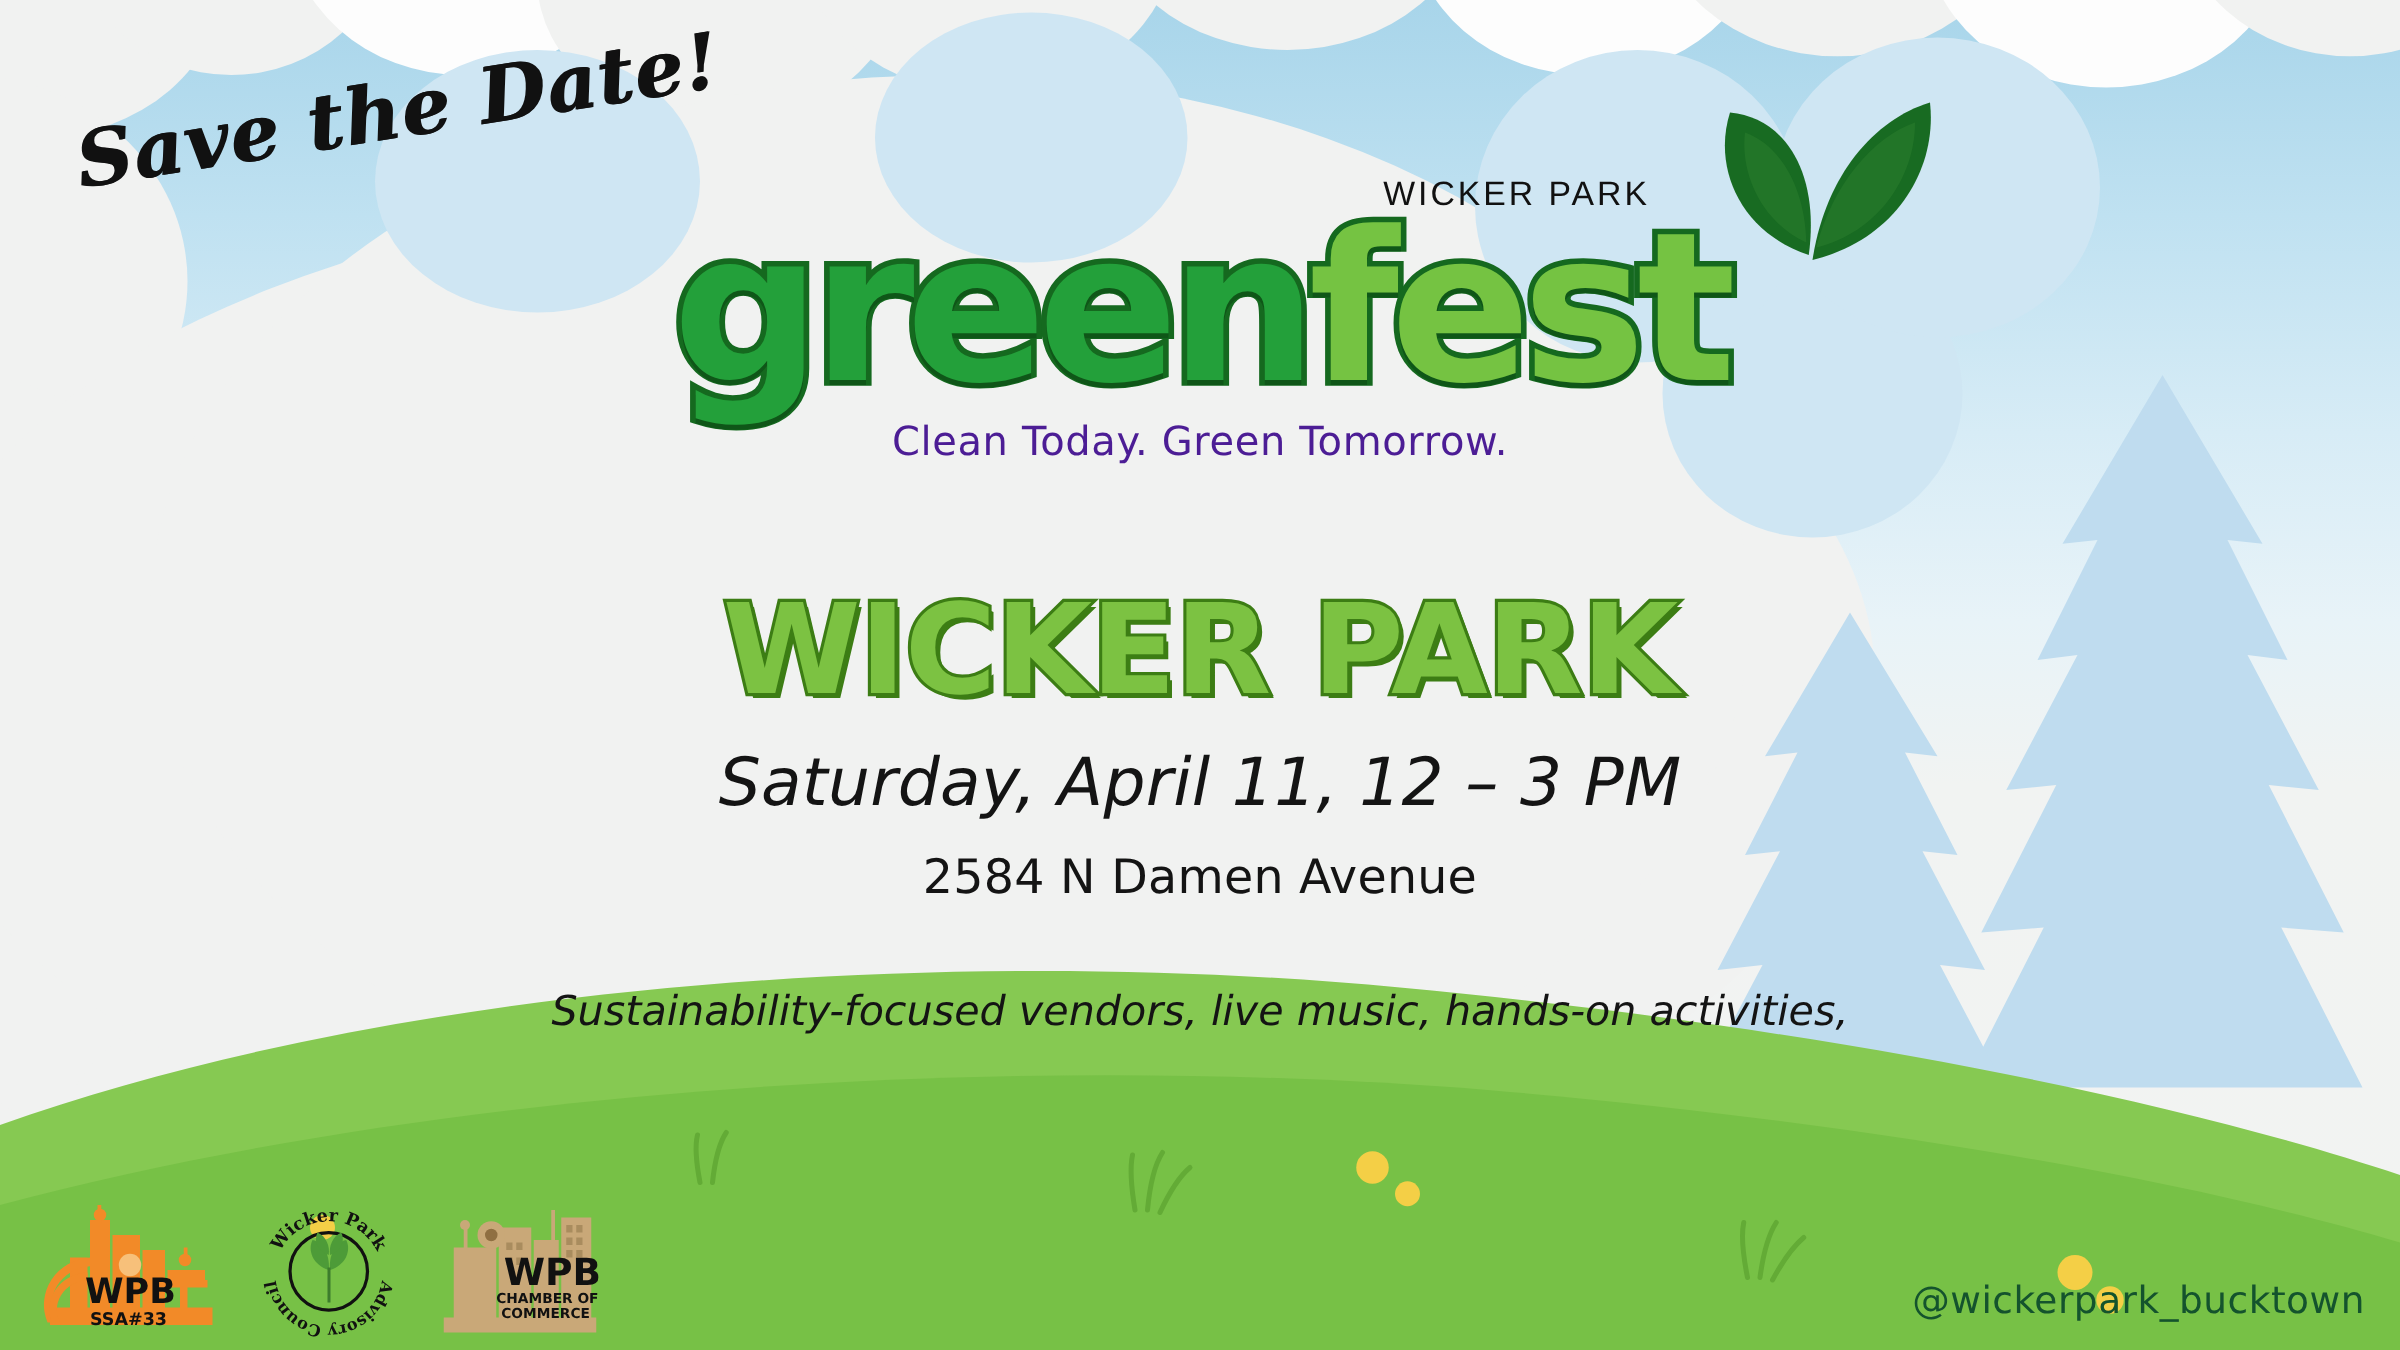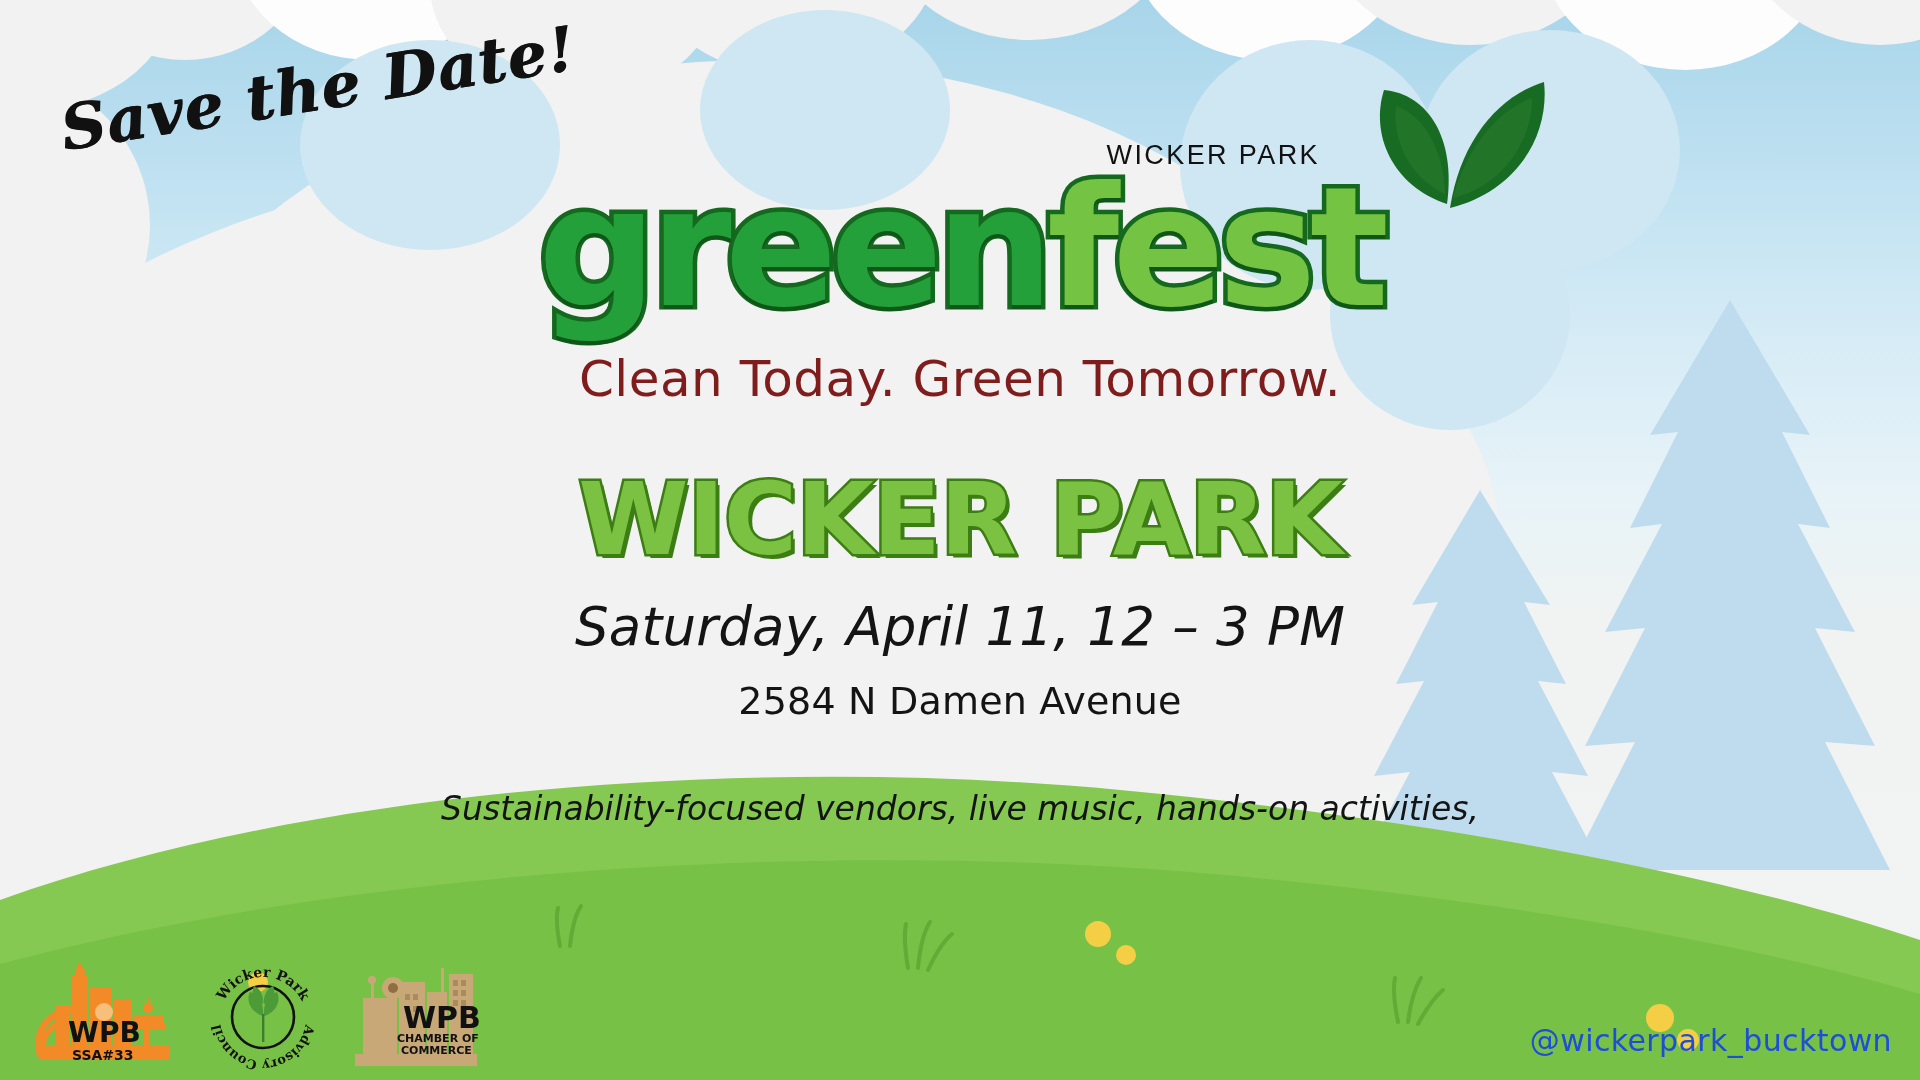--- a/index.html
+++ b/index.html
@@ -82,22 +82,22 @@
     text-shadow:0 4px 0 #0f5618;
   }
   .wordmark .g2{
     color:#75c342;
     -webkit-text-stroke:9px #15691f;
     paint-order:stroke fill;
     text-shadow:0 4px 0 #0f5618;
   }
   .tagline{
     font-family:"DejaVu Sans",sans-serif;
-    font-size:50px;font-weight:400;letter-spacing:.5px;
-    color:#7f1d1d;margin-top:24px;white-space:nowrap;
+    font-size:32px;font-weight:400;letter-spacing:.5px;
+    color:#4c1d95;margin-top:8px;white-space:nowrap;
   }
 
   
   .body{
     position:absolute;left:0;right:0;top:470px;
     display:flex;flex-direction:column;align-items:center;text-align:center;
   }
   .parkname{
     font-family:"DejaVu Sans",sans-serif;
     font-weight:700;font-size:100px;line-height:1;
@@ -134,21 +134,21 @@
 
   .ssa{width:150px;height:110px;}
   .wpac{width:115px;height:112px;}
   .cham{width:130px;height:108px;}
   .plogo svg{display:block;width:100%;height:100%;}
 
   
   .handle{
     position:absolute;right:28px;bottom:22px;
     font-family:"DejaVu Sans",sans-serif;
-    font-size:30px;font-weight:400;color:#1d4ed8;letter-spacing:.4px;
+    font-size:30px;font-weight:400;color:#14532d;letter-spacing:.4px;
     white-space:nowrap;
   }
 </style>
 </head>
 <body>
 
 <div class="stage">
 
   <div class="sky"></div>
 

